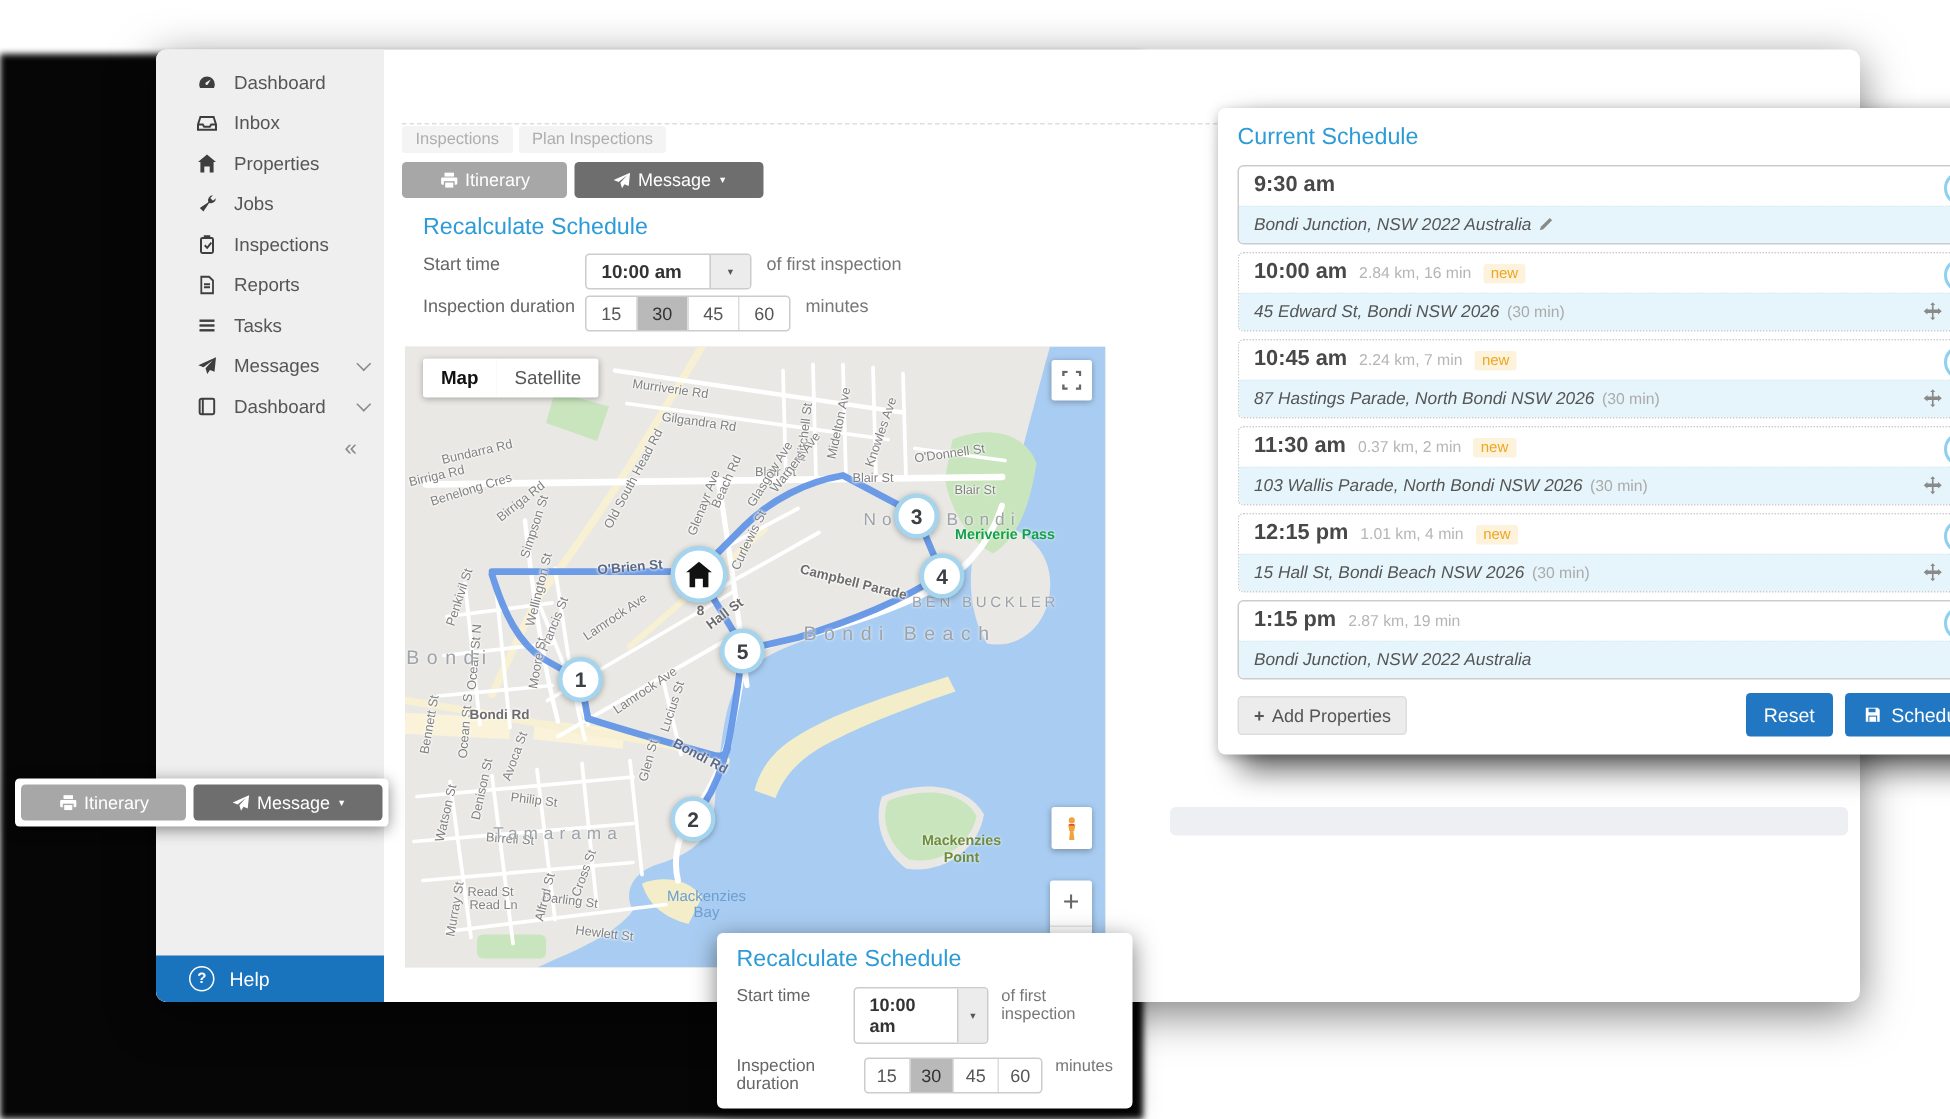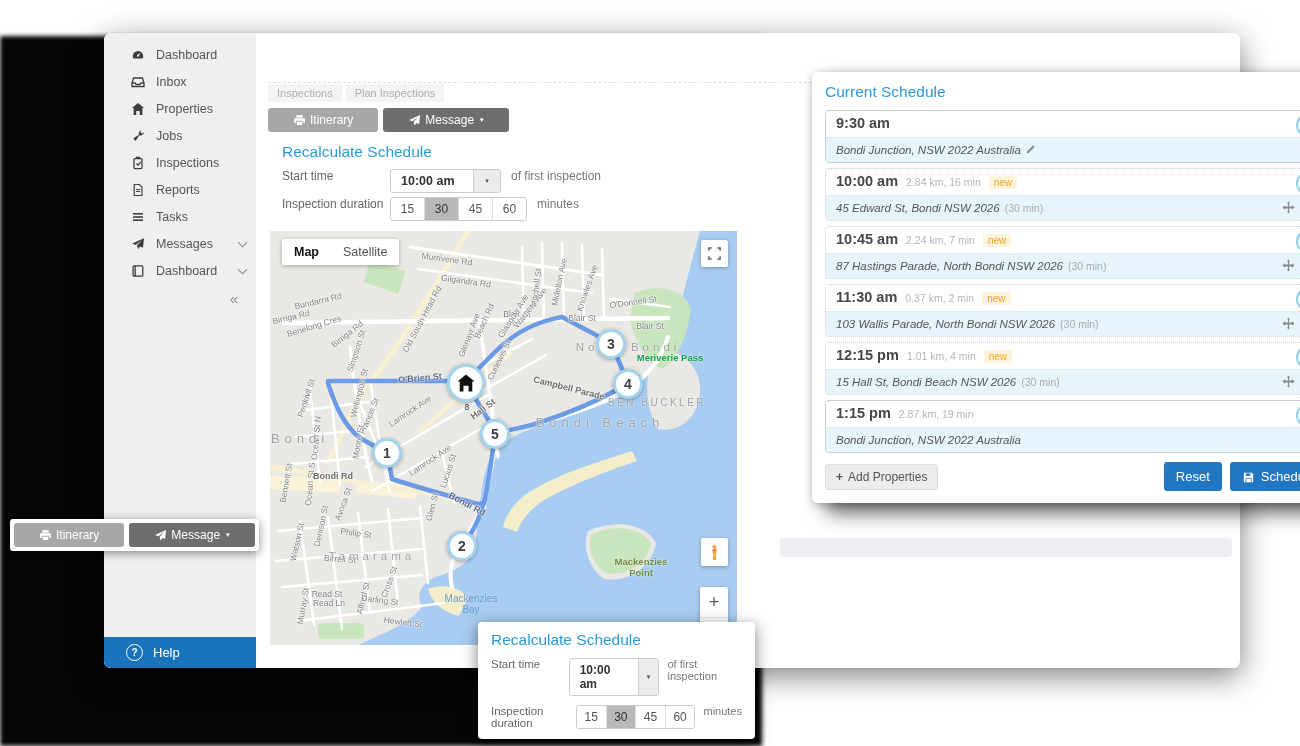--- a/index.html
+++ b/index.html
@@ -100,21 +100,21 @@
   .e-pencil svg{width:10px;height:10px;fill:#8a8a8a}
   .e-move{position:absolute;right:31px;top:5px;cursor:grab}
   .e-move svg{width:13px;height:13px;fill:#8a8a8a}
   .e-x{position:absolute;right:7px;top:4px;width:16px;height:16px;border-radius:50%;background:#f3e0e0;color:#c0392b;
        font-weight:bold;font-size:10px;display:flex;align-items:center;justify-content:center;cursor:pointer;font-style:normal}
   .sched-foot{display:flex;margin-top:9px;align-items:center}
   .add-btn{background:#ececec;border:1px solid #ddd;border-radius:3px;color:#555;font-size:12px;padding:5px 10px;
            display:flex;gap:5px;align-items:center;cursor:pointer}
   .foot-right{margin-left:auto;display:flex}
   .blue-btn{background:var(--button_blue);color:#fff;border-radius:3px;font-size:13px;padding:7px 12px;margin-left:8px;
-            display:flex;align-items:flex-end;gap:6px;cursor:pointer}
+            display:flex;align-items:center;gap:6px;cursor:pointer}
   .blue-btn svg{width:13px;height:13px}
   
   .info-box{position:absolute;left:780px;top:538px;width:452px;background:#edeff3;border-radius:4px;
             padding:10px 12px 9px;box-sizing:border-box;color:#2a6496;font-size:11.5px}
   .info-title{display:flex;gap:8px;align-items:center}
   .info-title svg{width:13px;height:13px}
   .info-box ul{margin:4px 0 0 30px;padding:0}
   .info-box li{margin:2px 0}
   
   .float-btns{position:absolute;left:10px;top:519px;background:#fff;padding:4px;border-radius:3px;display:flex;gap:5px;

